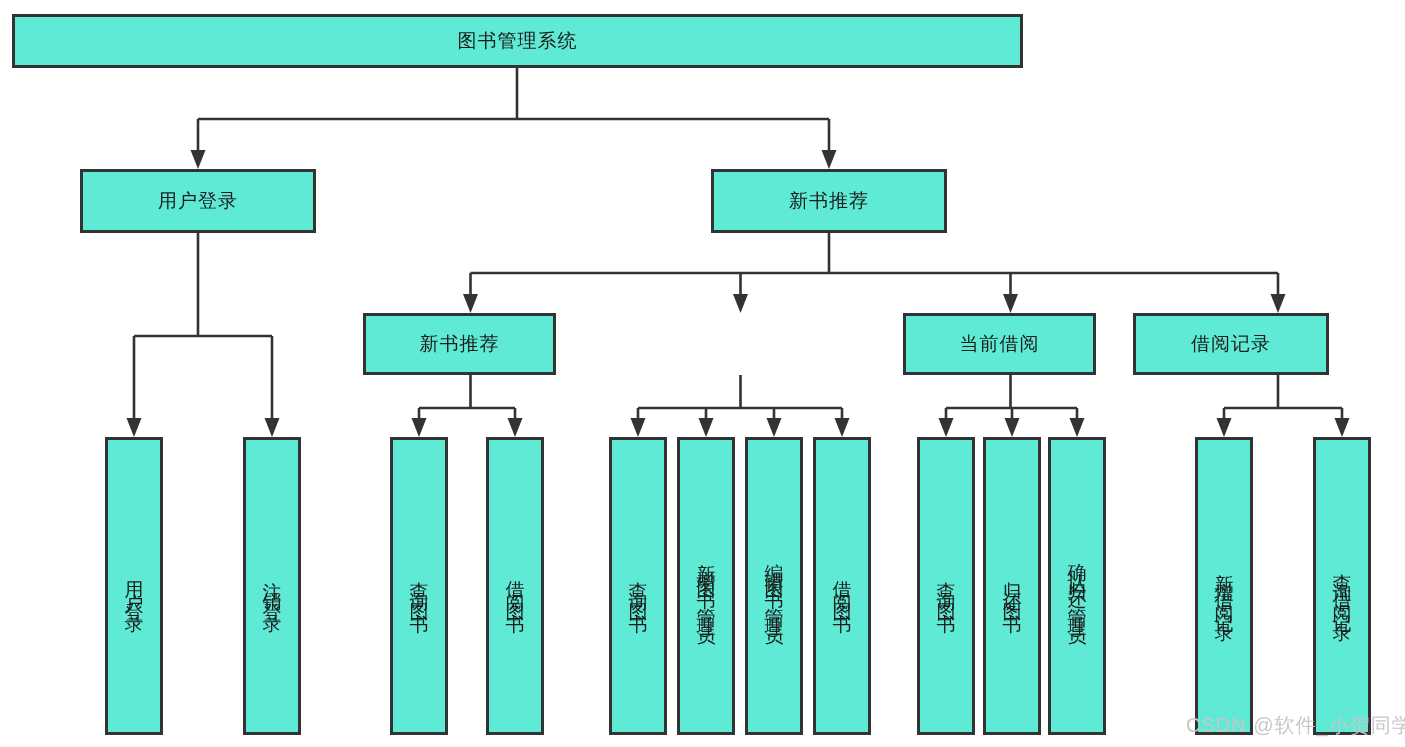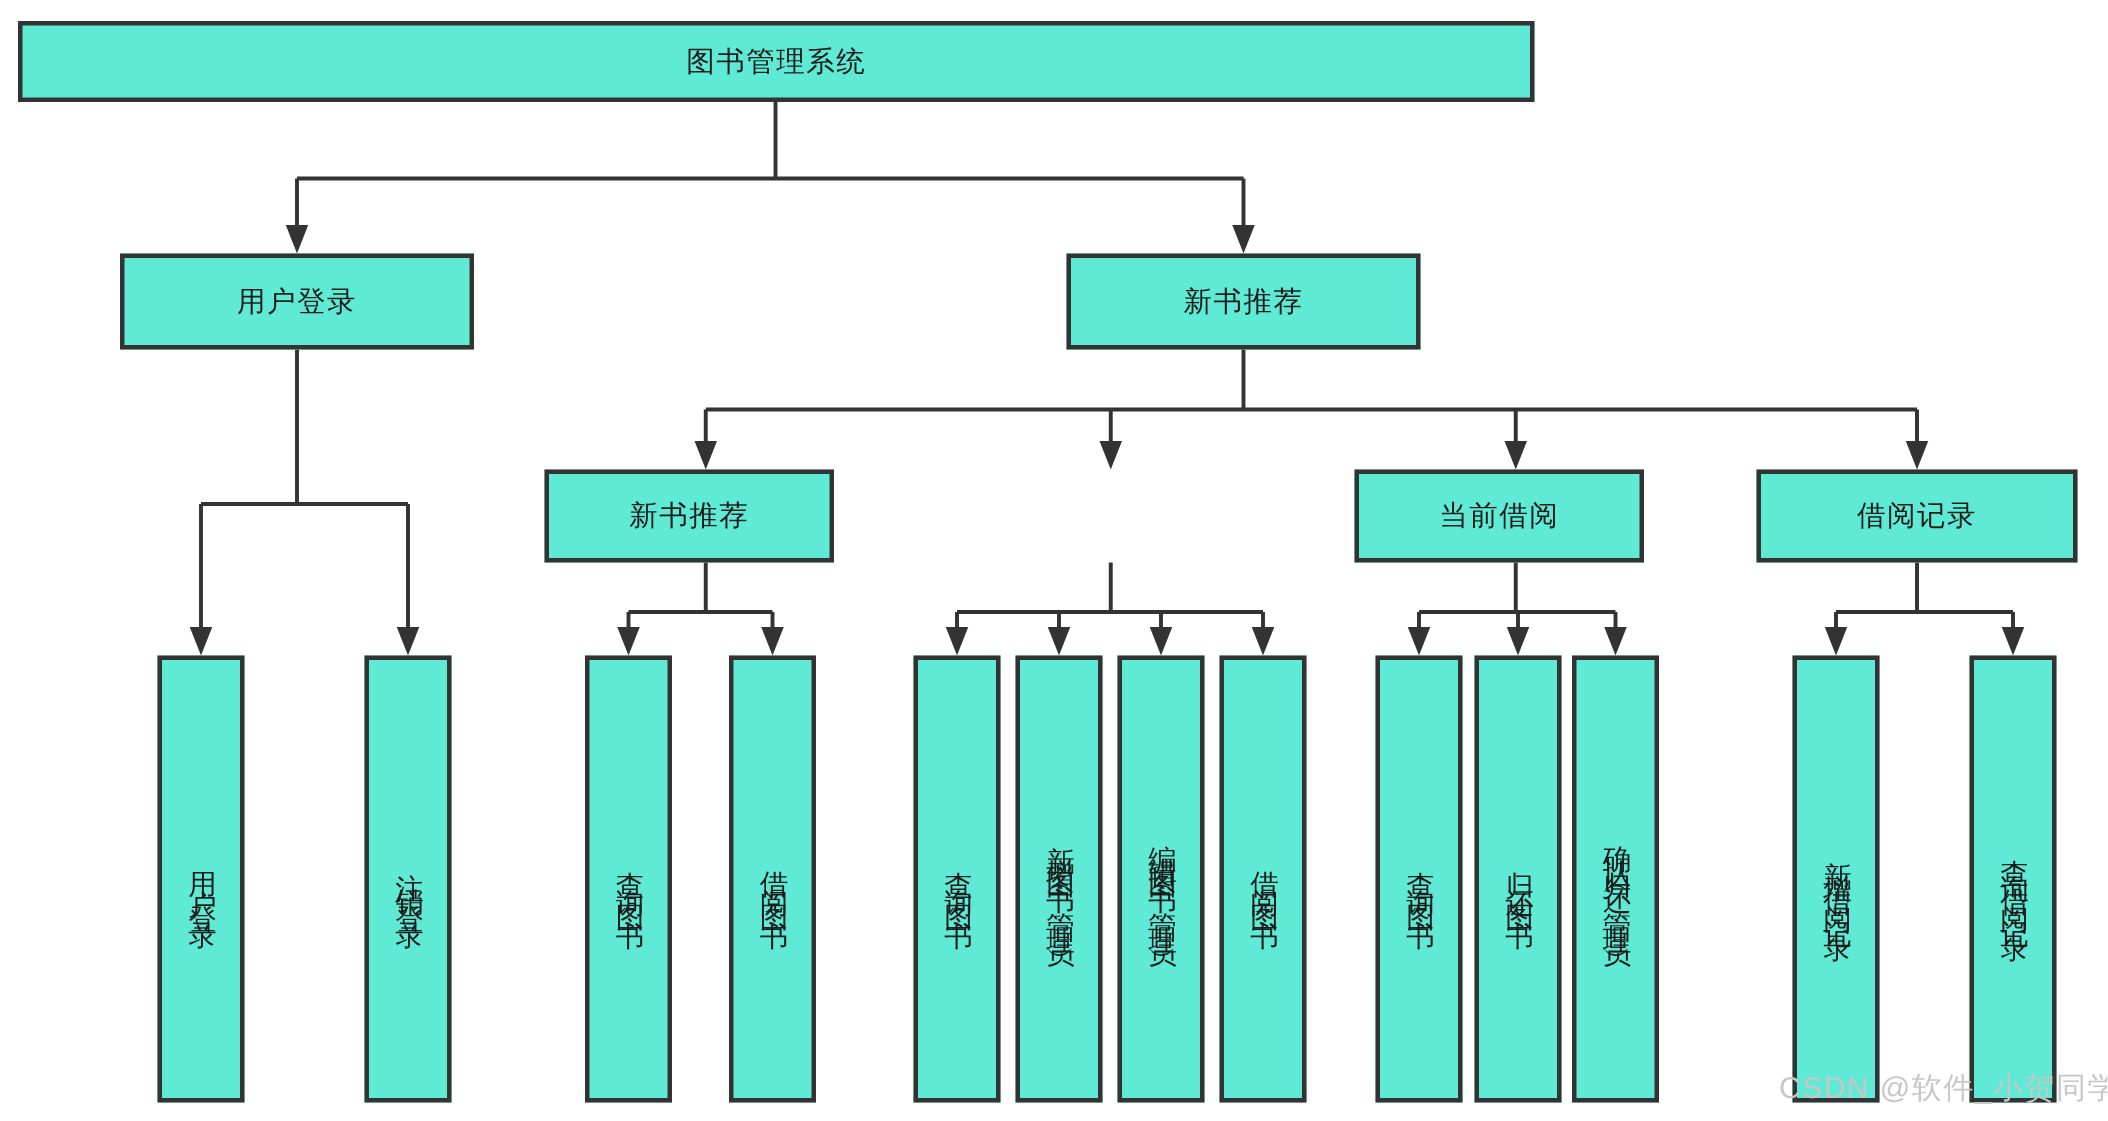--- a/index.html
+++ b/index.html
@@ -45,21 +45,21 @@
   }
   .lvl3 { top: 313px; width: 193px; height: 62px; }
   .lvl2 { top: 169px; width: 236px; height: 64px; }
 
   .b-root       { left: 12px;   top: 14px; width: 1011px; height: 54px; }
   .b-userlogin  { left: 80px;  }
   .b-bookmgmt   { left: 711px; }
   .b-newbooks   { left: 363px; }
   .b-borrow     { left: 633px; }
   .b-current    { left: 903px; text-align: right; }
-  .b-records    { left: 1171px; width: 214px; }
+  .b-records    { left: 1133px; width: 196px; }
 
   .l-login     { left: 105px; }
   .l-logout    { left: 243px; }
   .l-nbquery   { left: 390px; }
   .l-nbborrow  { left: 486px; }
   .l-bbquery   { left: 609px; }
   .l-bbadd     { left: 677px; letter-spacing: 9px; }
   .l-bbedit    { left: 745px; letter-spacing: 9px; }
   .l-bbborrow  { left: 813px; }
   .l-cbquery   { left: 917px; }

